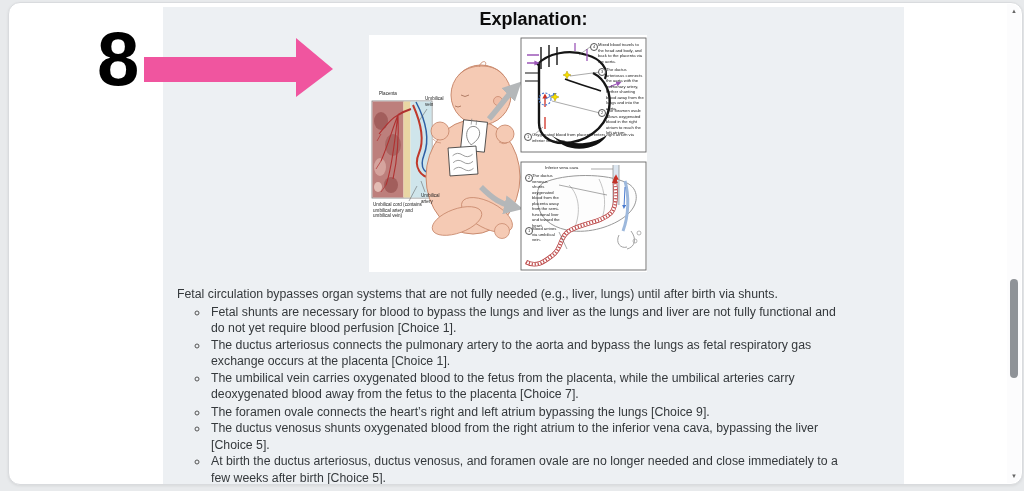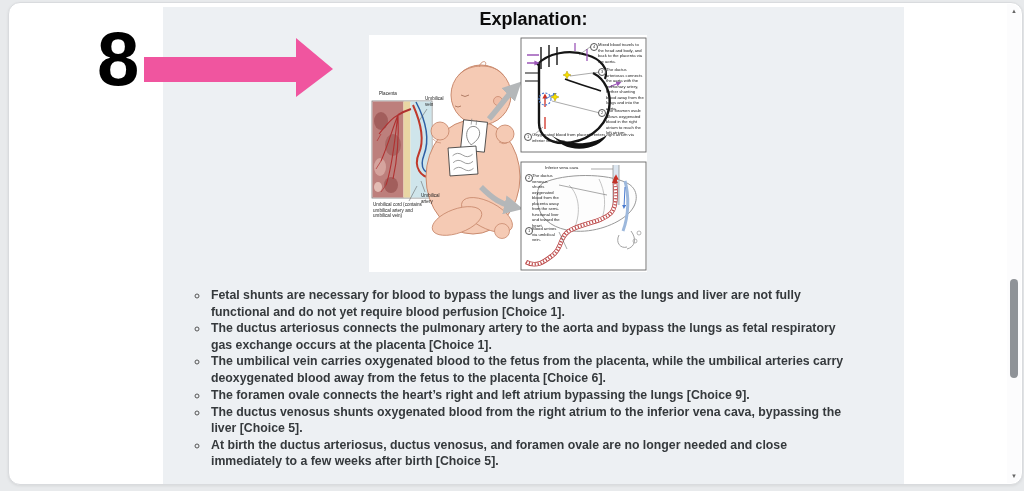--- a/index.html
+++ b/index.html
@@ -20,21 +20,21 @@
   .fig-label{position:absolute;font-size:4.6px;line-height:1.25;color:#222;}
   .note{position:absolute;font-size:4.2px;line-height:1.32;color:#222;}
   .badge{position:absolute;width:6px;height:6px;border:0.6px solid #555;border-radius:50%;
          background:#fff;color:#333;font-size:4px;line-height:6px;text-align:center;}
   
   .body-text{position:absolute;left:14px;top:279px;width:672px;font-size:12.3px;
              line-height:16.5px;color:#35393c;}
   .body-text p{margin:0;}
   .body-text .bold{font-weight:700;color:#1b1b1b;}
   .body-text ul{margin:1px 0;padding:0 0 0 32px;list-style:circle;}
-  .body-text li{padding-left:2px;font-weight:bold;}
+  .body-text li{padding-left:2px;}
   .body-text li::marker{color:#555;}
   
   .scrollbar{position:absolute;right:1px;top:1px;bottom:1px;width:14px;background:#fcfcfd;border-radius:0 11px 11px 0;}
   .sb-up,.sb-down{position:absolute;left:0;width:14px;text-align:center;font-size:6px;color:#666;cursor:pointer;}
   .sb-up{top:4px;}
   .sb-down{bottom:4px;}
   .sb-thumb{position:absolute;left:3px;top:275px;width:8px;height:99px;background:#8f9398;border-radius:4px;}
 </style>
 </head>
 <body>
@@ -166,24 +166,25 @@
         <span class="badge" style="left:155px;top:98px;">1</span>
         <div class="note" style="left:163px;top:97px;width:108px;">Oxygenated blood from placenta enters right atrium via inferior vena cava.</div>
 
         <span class="badge" style="left:156px;top:139px;">2</span>
         <div class="note" style="left:163px;top:138px;width:28px;">The ductus venosus shunts oxygenated blood from the placenta away from the semi-functional liver and toward the heart.</div>
         <span class="badge" style="left:156px;top:192px;">1</span>
         <div class="note" style="left:163px;top:191px;width:28px;">Blood arrives via umbilical vein.</div>
       </div>
 
       <div class="body-text">
+        <p>Fetal circulation bypasses organ systems that are not fully needed (e.g., liver, lungs) until after birth via shunts.</p>
         <ul>
           <li>Fetal shunts are necessary for blood to bypass the lungs and liver as the lungs and liver are not fully functional and do not yet require blood perfusion [Choice 1].</li>
           <li>The ductus arteriosus connects the pulmonary artery to the aorta and bypass the lungs as fetal respiratory gas exchange occurs at the placenta [Choice 1].</li>
-          <li>The umbilical vein carries oxygenated blood to the fetus from the placenta, while the umbilical arteries carry deoxygenated blood away from the fetus to the placenta [Choice 6].</li>
+          <li>The umbilical vein carries oxygenated blood to the fetus from the placenta, while the umbilical arteries carry deoxygenated blood away from the fetus to the placenta [Choice 7].</li>
         </ul>
         <ul>
           <li>The foramen ovale connects the heart’s right and left atrium bypassing the lungs [Choice 9].</li>
           <li>The ductus venosus shunts oxygenated blood from the right atrium to the inferior vena cava, bypassing the liver [Choice 5].</li>
           <li>At birth the ductus arteriosus, ductus venosus, and foramen ovale are no longer needed and close immediately to a few weeks after birth [Choice 5].</li>
         </ul>
       </div>
     </div>
 
     <div class="scrollbar">

